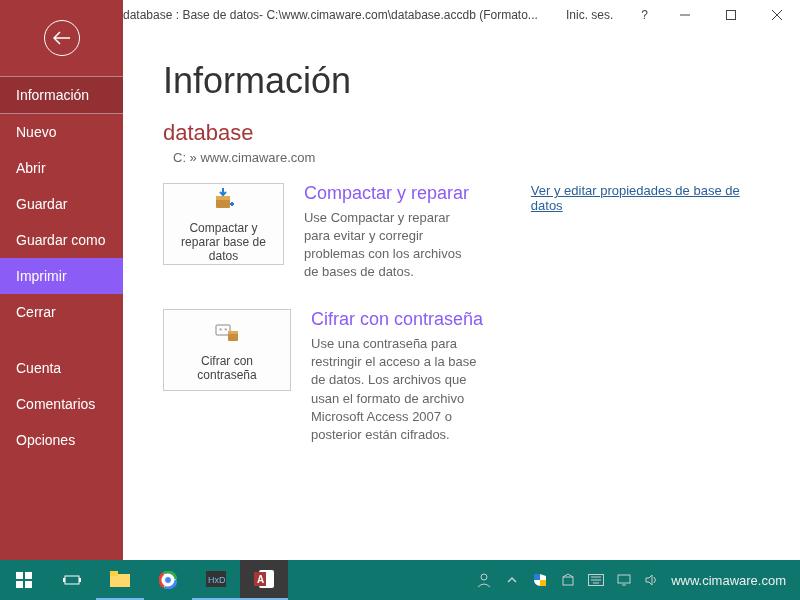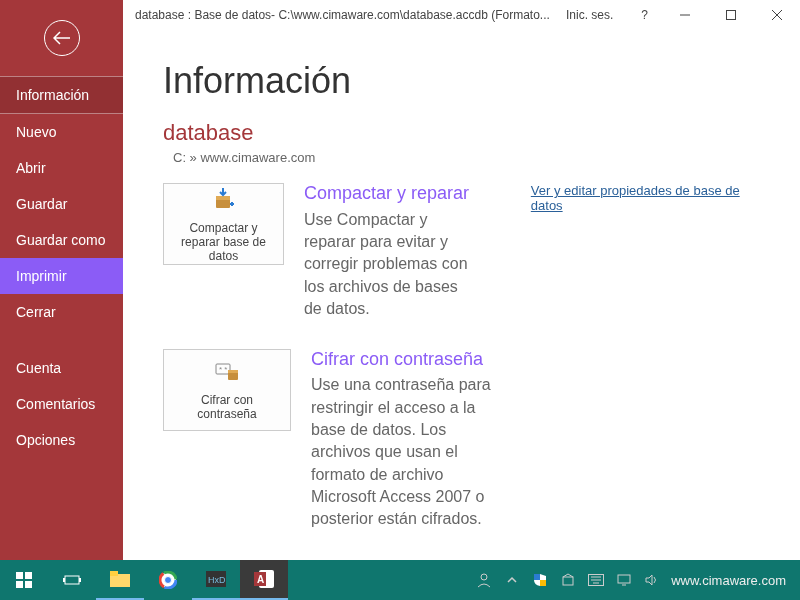--- a/index.html
+++ b/index.html
@@ -2,21 +2,21 @@
 <html><head>
 <meta charset="utf-8">
 <style>
   * { margin: 0; padding: 0; box-sizing: border-box; font-family: "Segoe UI", sans-serif; }
   html, body { width: 800px; height: 600px; overflow: hidden; background: #fff; }
 
   .titlebar {
     position: absolute; left: 123px; top: 0; right: 0; height: 30px;
     display: flex; align-items: center; font-size: 12px; color: #444;
   }
-  .titlebar .title { flex: 1; padding-left: 12px; white-space: nowrap; overflow: hidden; text-overflow: ellipsis; }
+  .titlebar .title { flex: 1; white-space: nowrap; overflow: hidden; text-overflow: ellipsis; }
   .titlebar .signin { padding: 0 14px; color: #444; }
   .titlebar .help { padding: 0 14px; color: #444; }
   .titlebar .winbtn { width: 46px; height: 30px; display: flex; align-items: center; justify-content: center; color: #444; }
   .titlebar .winbtn svg { pointer-events: none; }
 
   .sidebar {
     position: absolute; left: 0; top: 0; width: 123px; height: 560px;
     background: #a4373a; color: #fff; font-size: 14px;
   }
   .sidebar .back {
@@ -43,21 +43,21 @@
 
   .row { display: flex; align-items: flex-start; margin-bottom: 28px; }
   .tilebtn {
     width: 128px; height: 82px; border: 1px solid #ccc; background: #fdfdfd;
     display: flex; flex-direction: column; justify-content: center;
     font-size: 12px; color: #444; text-align: center; padding: 6px;
   }
   .tilebtn .iconwrap { margin-bottom: 6px; }
   .tiledesc { margin-left: 20px; width: 180px; }
   .tiledesc .dtitle { font-size: 18px; color: #8b5cf6; font-weight: 400; margin-bottom: 4px; line-height: 1.2; }
-  .tiledesc .dtext { font-size: 16px; color: #666; line-height: 1.4; }
+  .tiledesc .dtext { font-size: 13px; color: #666; line-height: 1.4; }
   .sidecol { margin-left: 58px; font-size: 13px; }
   .sidecol a { color: #2a6099; text-decoration: underline; cursor: pointer; }
 
   .halo {
     position: absolute; left: 140px; top: 150px; width: 410px; height: 200px;
     background: radial-gradient(ellipse at center, rgba(255,255,255,1) 0%, rgba(255,255,255,0.95) 45%, rgba(255,255,255,0) 72%);
     pointer-events: none; z-index: 0;
   }
   .main > * { position: relative; z-index: 1; }
 

